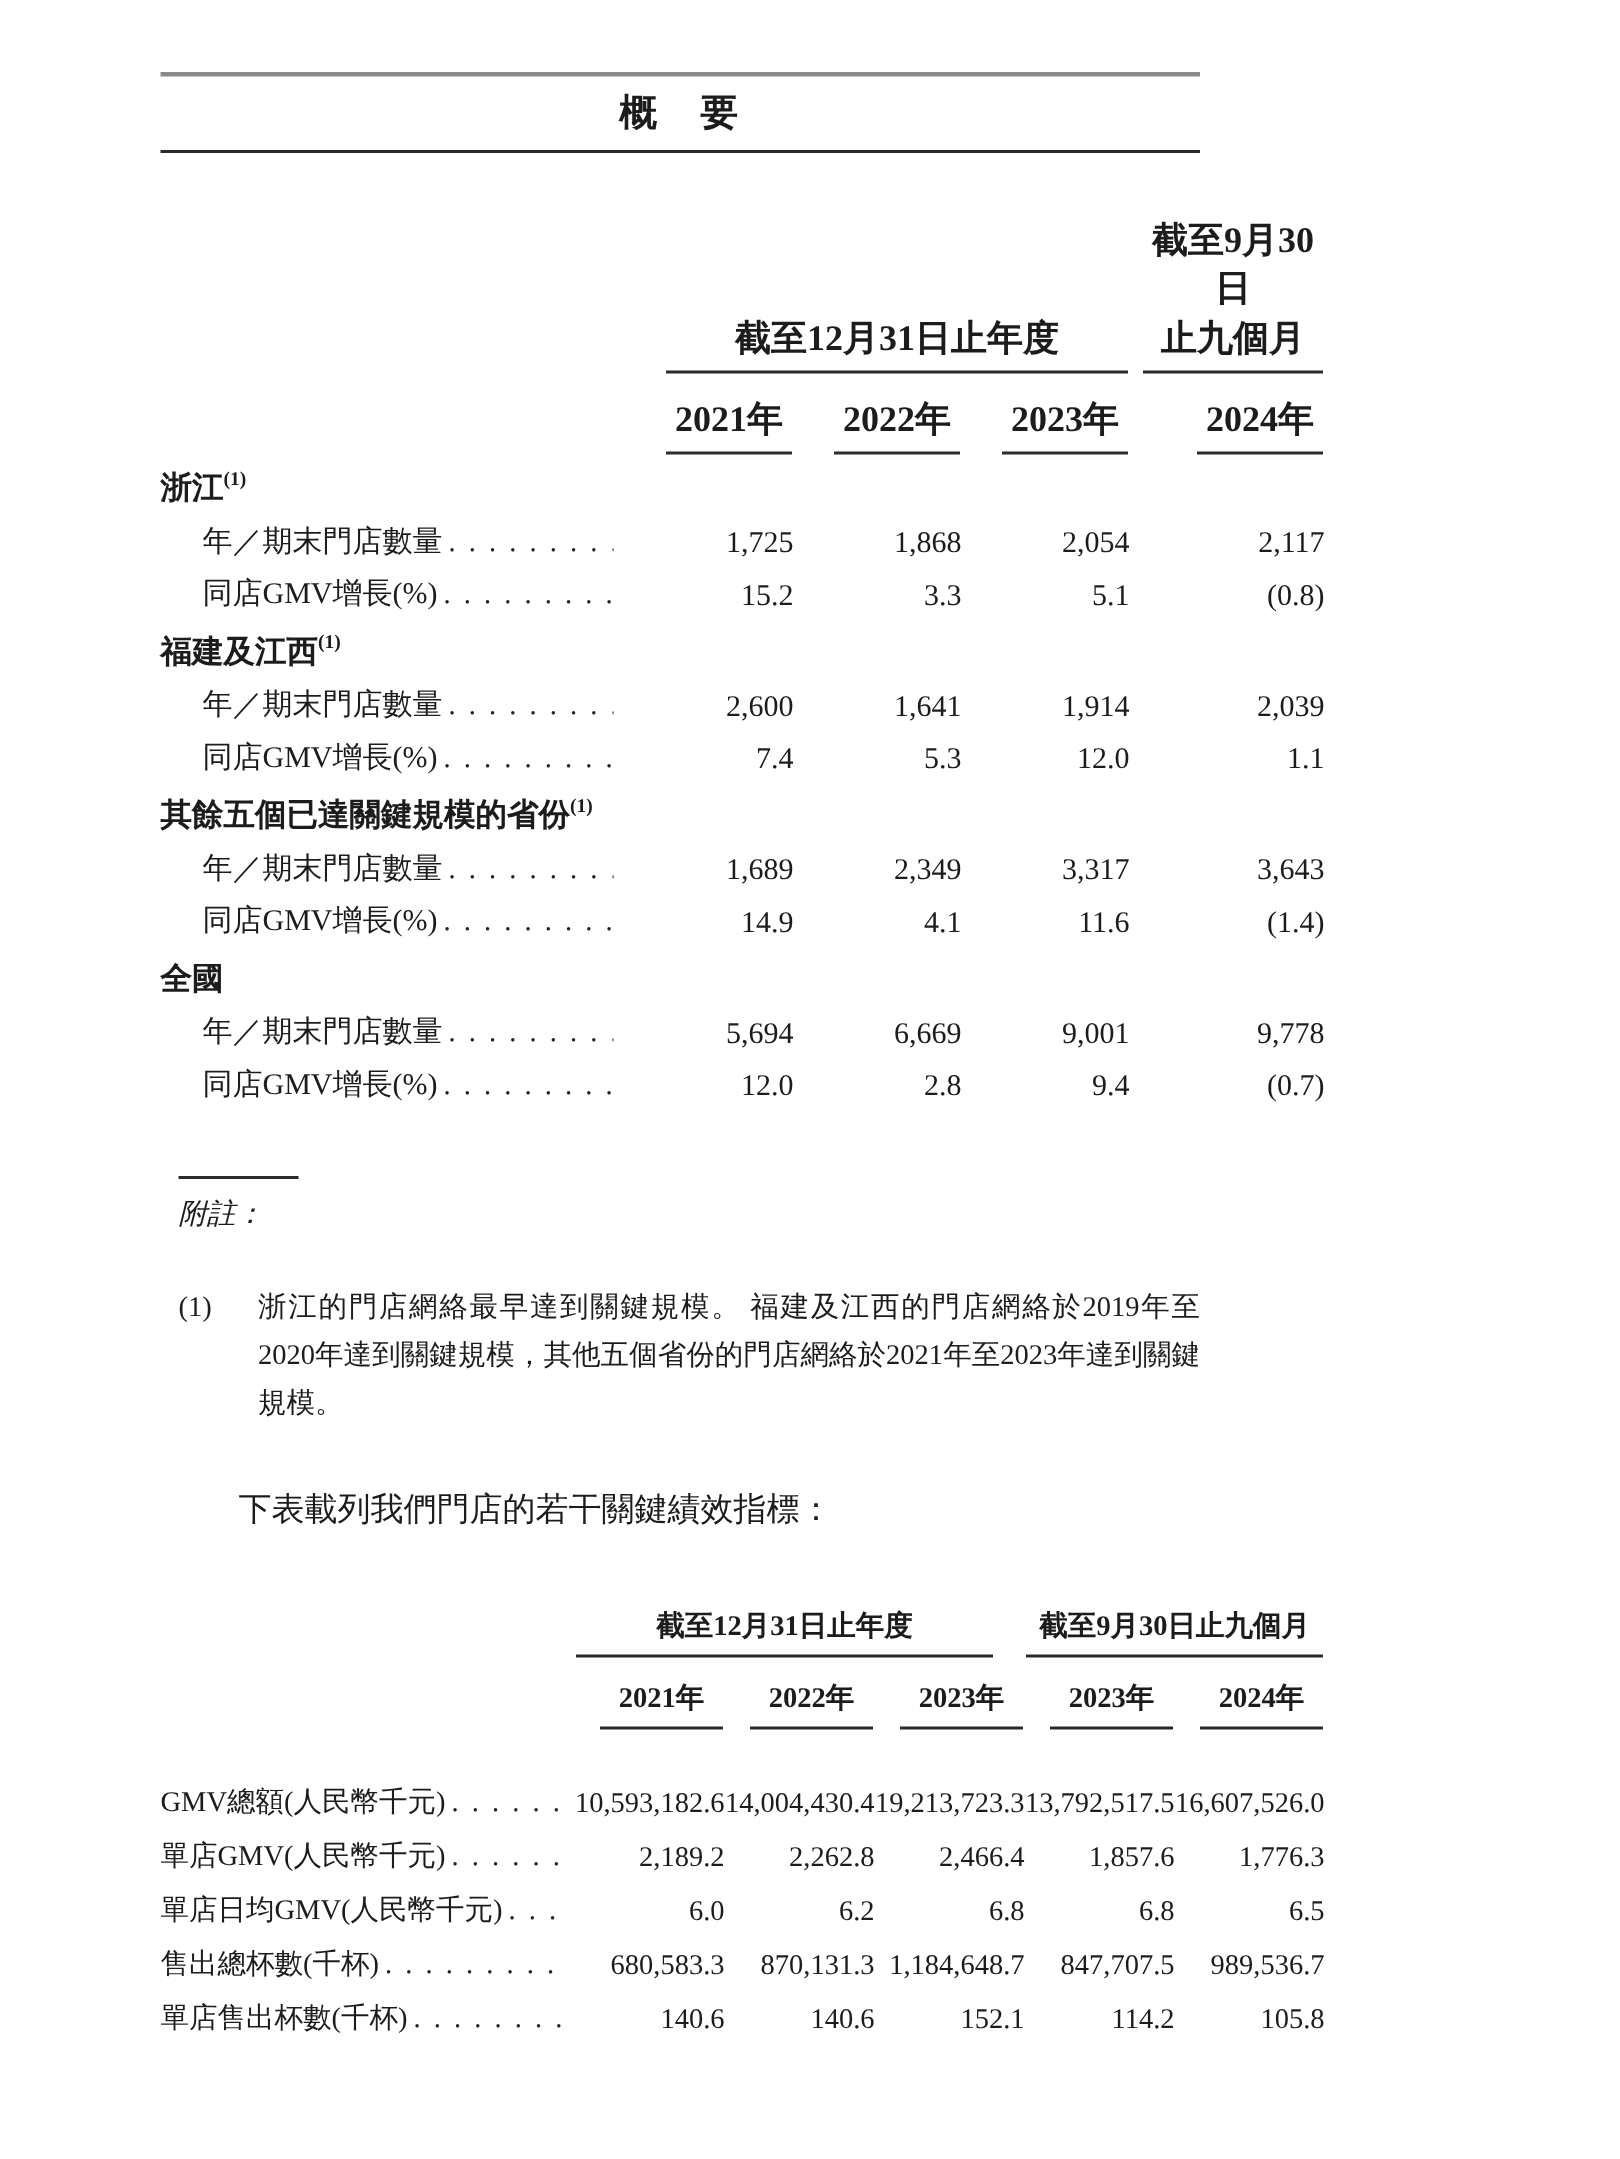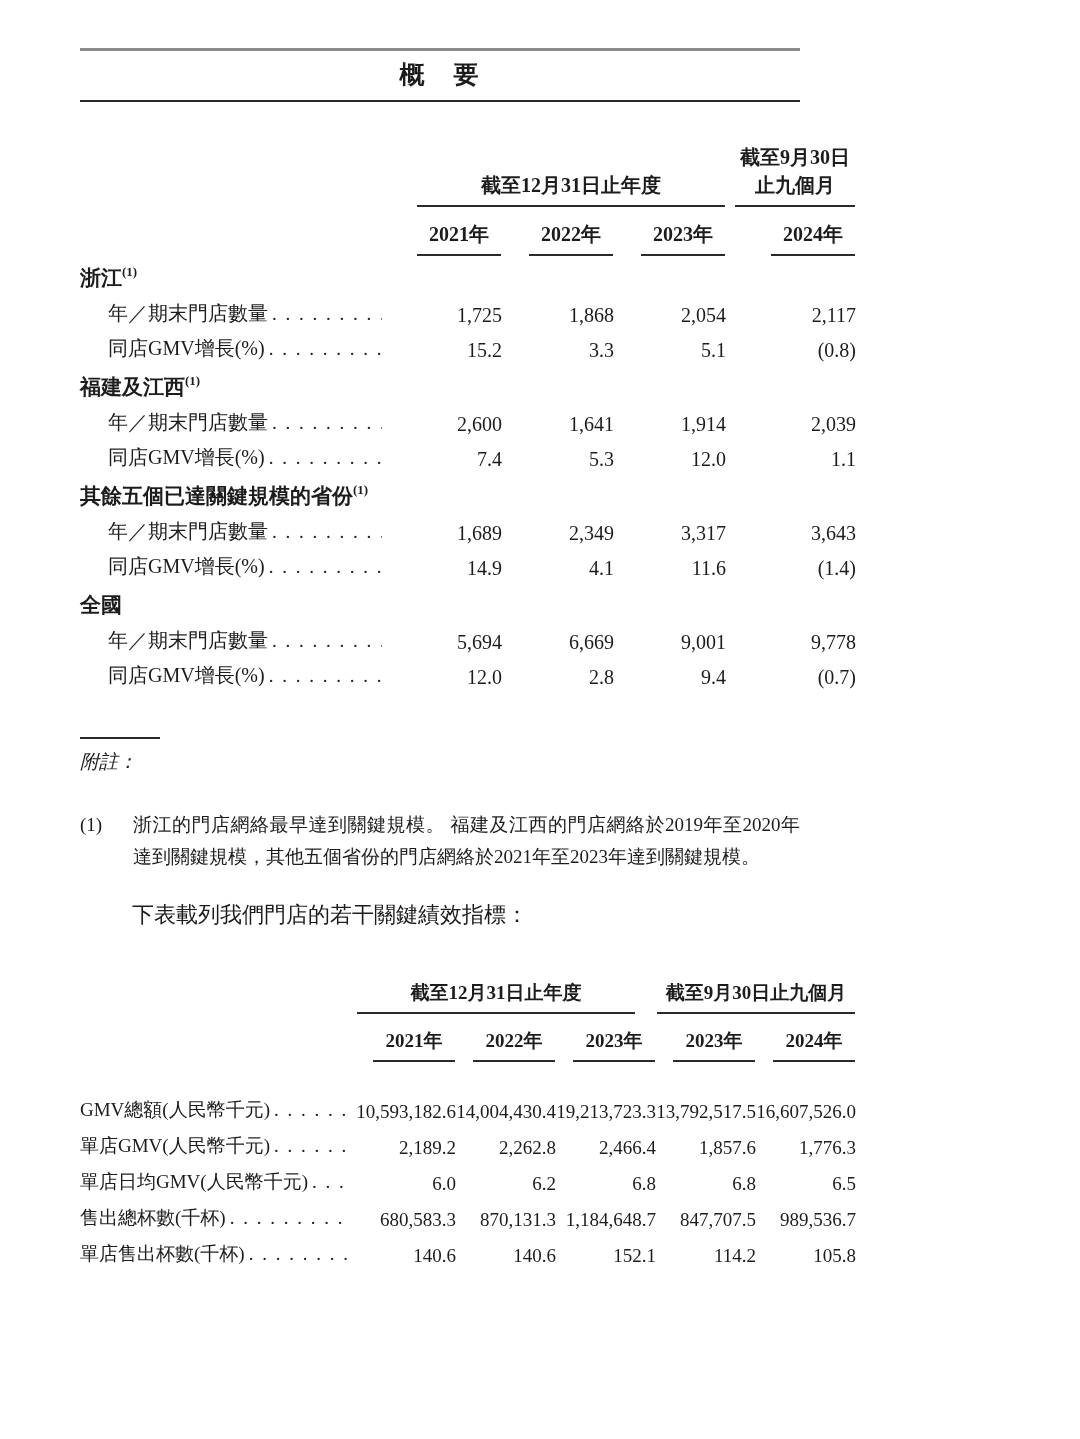--- a/index.html
+++ b/index.html
@@ -1,69 +1,69 @@
 <!DOCTYPE html>
 <html><head>
 <meta charset="utf-8">
 <style>
   html, body { margin: 0; padding: 0; background: #ffffff; }
   body {
     width: 1080px; height: 1439px; overflow: hidden;
     font-family: "Liberation Serif", "DejaVu Serif", serif;
     color: #1c1c1c;
   }
-  .page { box-sizing: border-box; width: 952px; height: 1439px; padding: 48px 152px 0 80px; }
+  .page { box-sizing: border-box; width: 952px; height: 1439px; padding: 48px 152px 0 107px; }
 
   
   .doc-header {
     border-top: 3px solid #8a8a8a;
     border-bottom: 2px solid #2a2a2a;
     text-align: center;
     padding: 7px 0 9px 0;
   }
   .doc-header h1 {
     margin: 0; font-size: 25px; font-weight: bold; letter-spacing: 2px;
   }
 
   
   .body-text {
     margin: 34px 0 0 0; font-size: 22px; line-height: 36px;
     text-align: justify; text-justify: inter-ideograph;
   }
-  .body-text.indent { text-indent: 52px; margin-top: 24px; text-align: left; }
+  .body-text.indent { text-indent: 52px; margin-top: 36px; text-align: left; }
 
   sup.fn { font-size: 13px; line-height: 0; vertical-align: 9px; }
 
   
   table { border-collapse: collapse; table-layout: fixed; width: 100%; }
   td { vertical-align: bottom; }
   .num { text-align: right; white-space: nowrap; }
   .u { border-bottom: 2px solid #2b2b2b; }
 
   
   .t1 { margin-top: 42px; font-size: 20px; }
   .t1 .col-label { width: 310px; }
   .t1 .col-y1, .t1 .col-y2, .t1 .col-y3 { width: 112px; }
   .t1 .col-y4 { width: 130px; }
-  .t1 thead { font-weight: bold; font-size: 20px; }
+  .t1 thead { font-weight: bold; font-size: 24px; }
   .t1 .nine-top { text-align: center; padding: 0; }
   .t1 .nine-top div { margin-left: 8px; }
   .t1 .span-annual { margin-left: 26px; text-align: center; padding-bottom: 6px; }
   .t1 .span-nine { margin-left: 8px; text-align: center; padding-bottom: 6px; }
   .t1 .yr { width: 84px; margin-left: auto; text-align: center; padding: 12px 0 6px 0; }
   .t1 tbody td { padding: 4px 0; font-size: 20px; }
   .t1 .sec-row td { padding-top: 7px; font-weight: bold; font-size: 21px; }
   .t1 .lblflex { display: flex; align-items: baseline; }
   .t1 .lblflex .txt { padding-left: 28px; white-space: nowrap; }
 
   .leader { flex: 1; overflow: hidden; white-space: nowrap; margin: 0 8px 0 4px; color: #222; }
   .leader::before { content: ". . . . . . . . . . . . . . . . . . . . . . . . . . . . . . . . . . . ."; letter-spacing: 2px; font-size: 19px; }
 
   
-  .notes { margin-top: 44px; }
+  .notes { margin-top: 44px; margin-left: 12px; }
   .notes-rule { width: 80px; border-top: 2px solid #2b2b2b; }
   .notes-label { margin-top: 10px; font-size: 19px; font-style: italic; }
   .note-item { display: flex; margin-top: 34px; font-size: 19px; line-height: 32px; }
   .note-marker { width: 53px; flex: 0 0 53px; }
   .note-text { flex: 1; text-align: justify; }
 
   
   .t2 { margin-top: 46px; font-size: 19px; }
   .t2 .col-label2 { width: 276px; }
   .t2 .col-k { width: 100px; }

